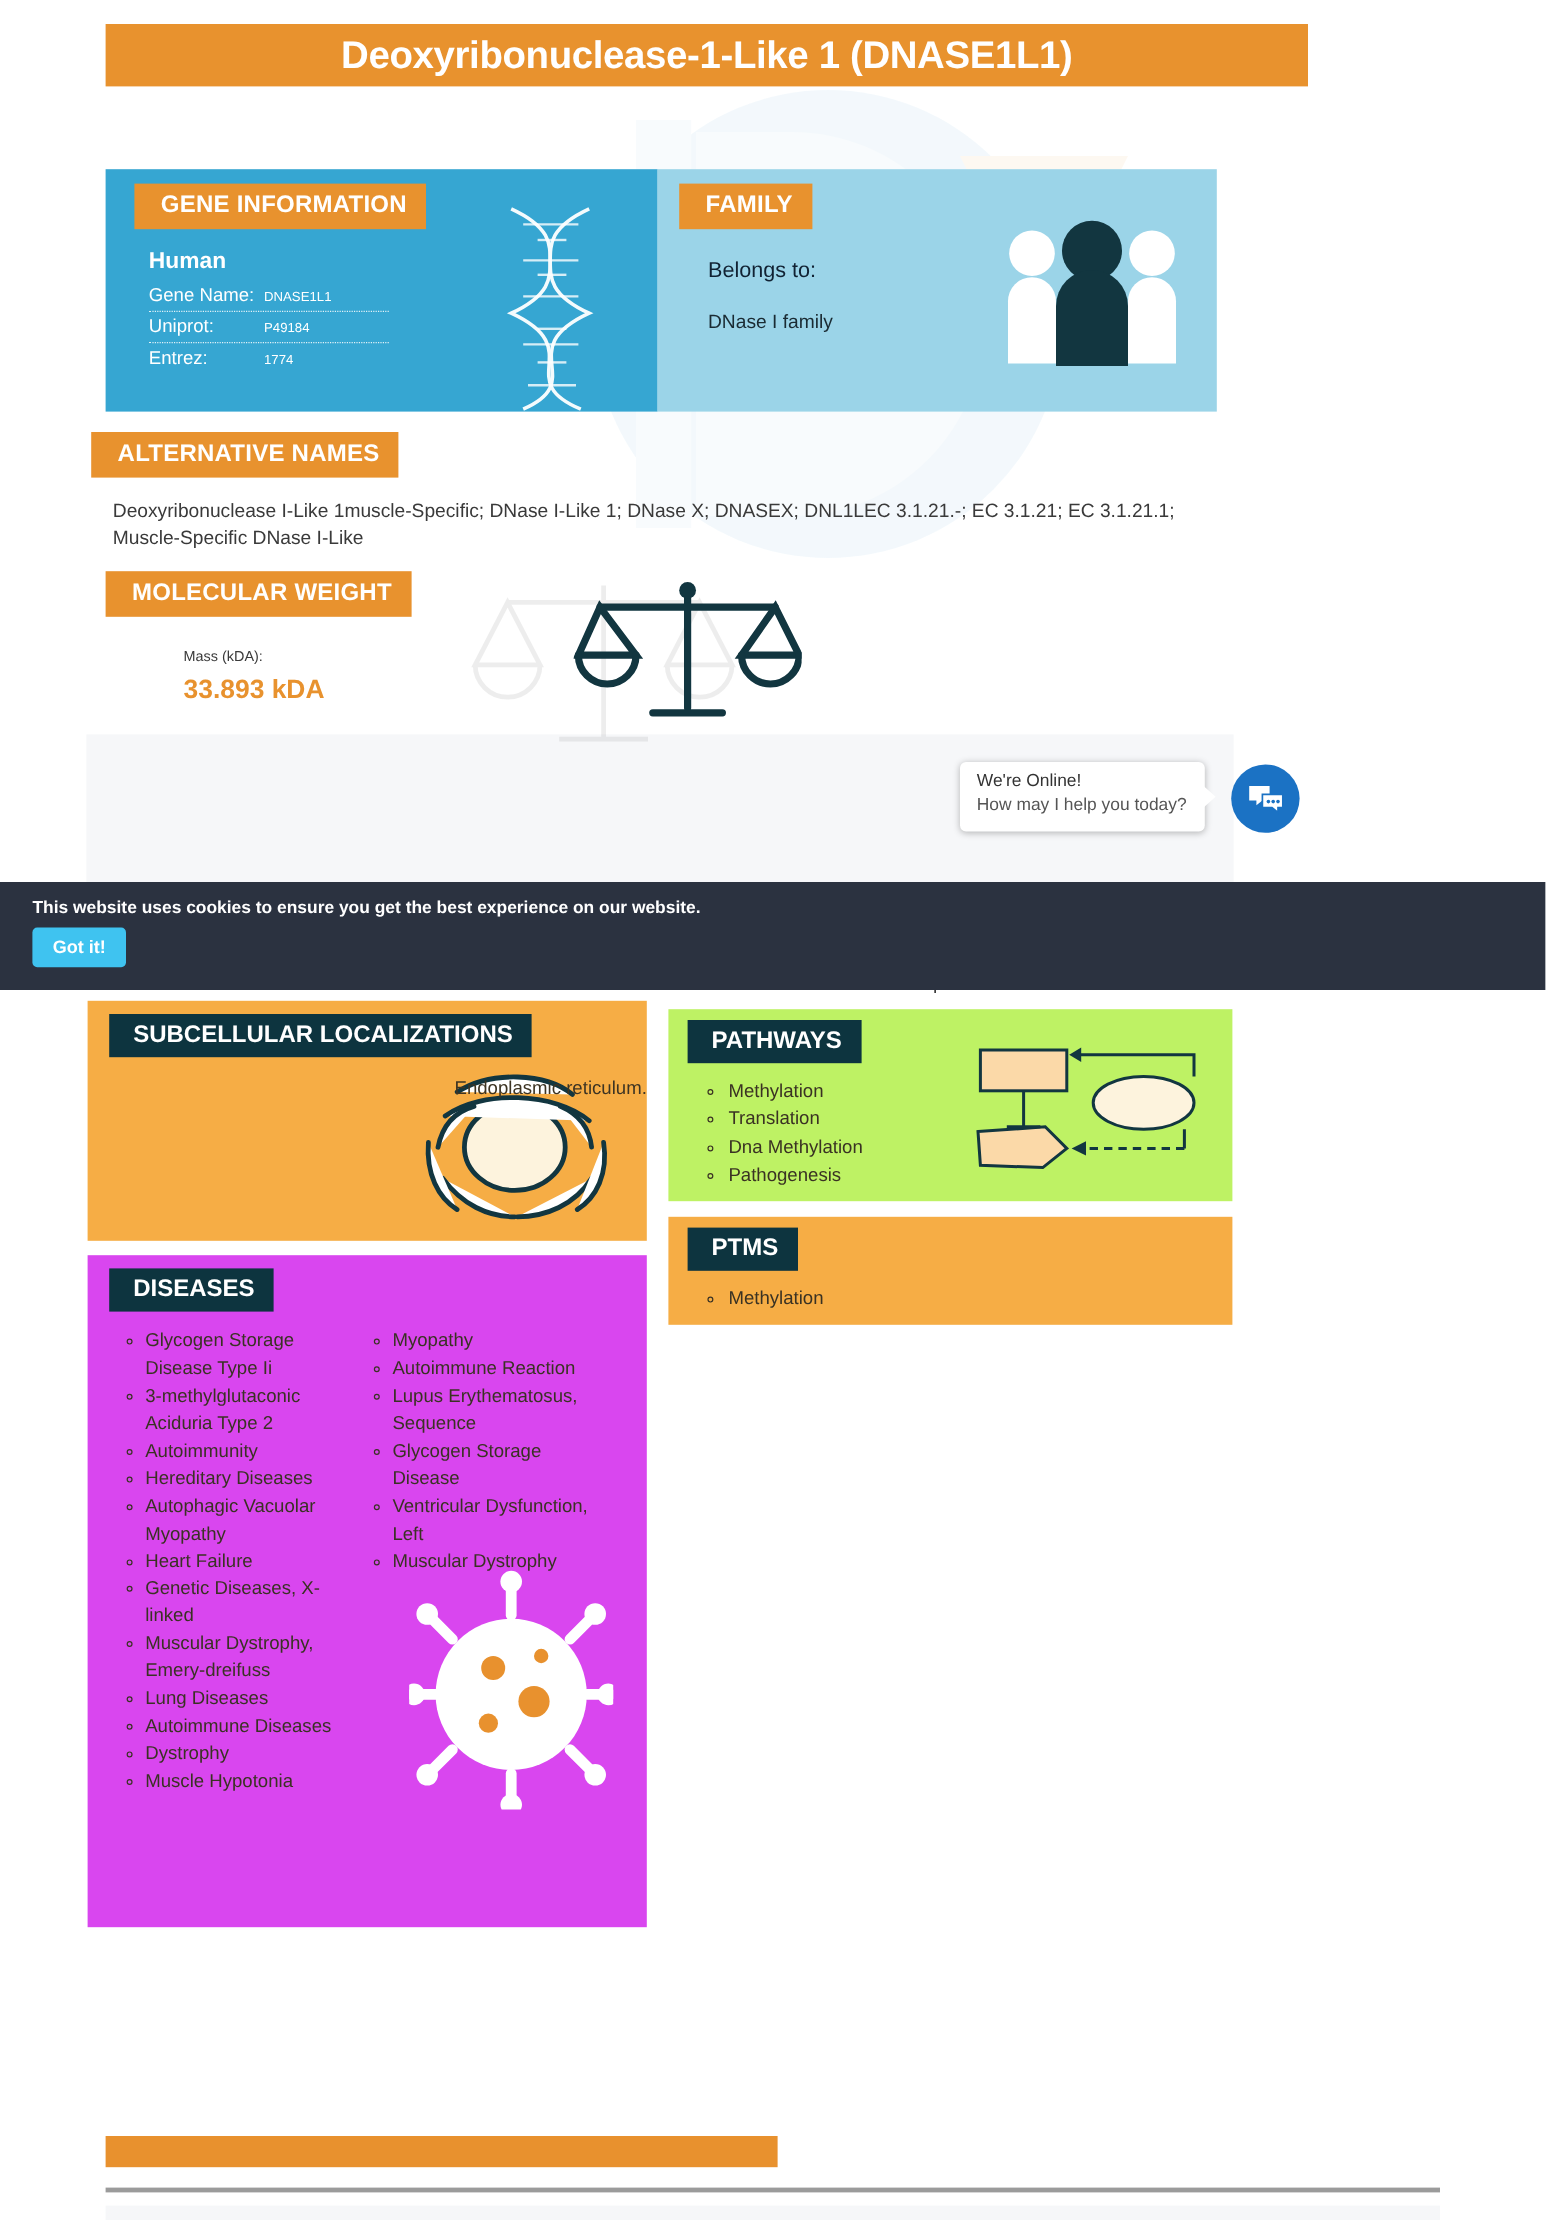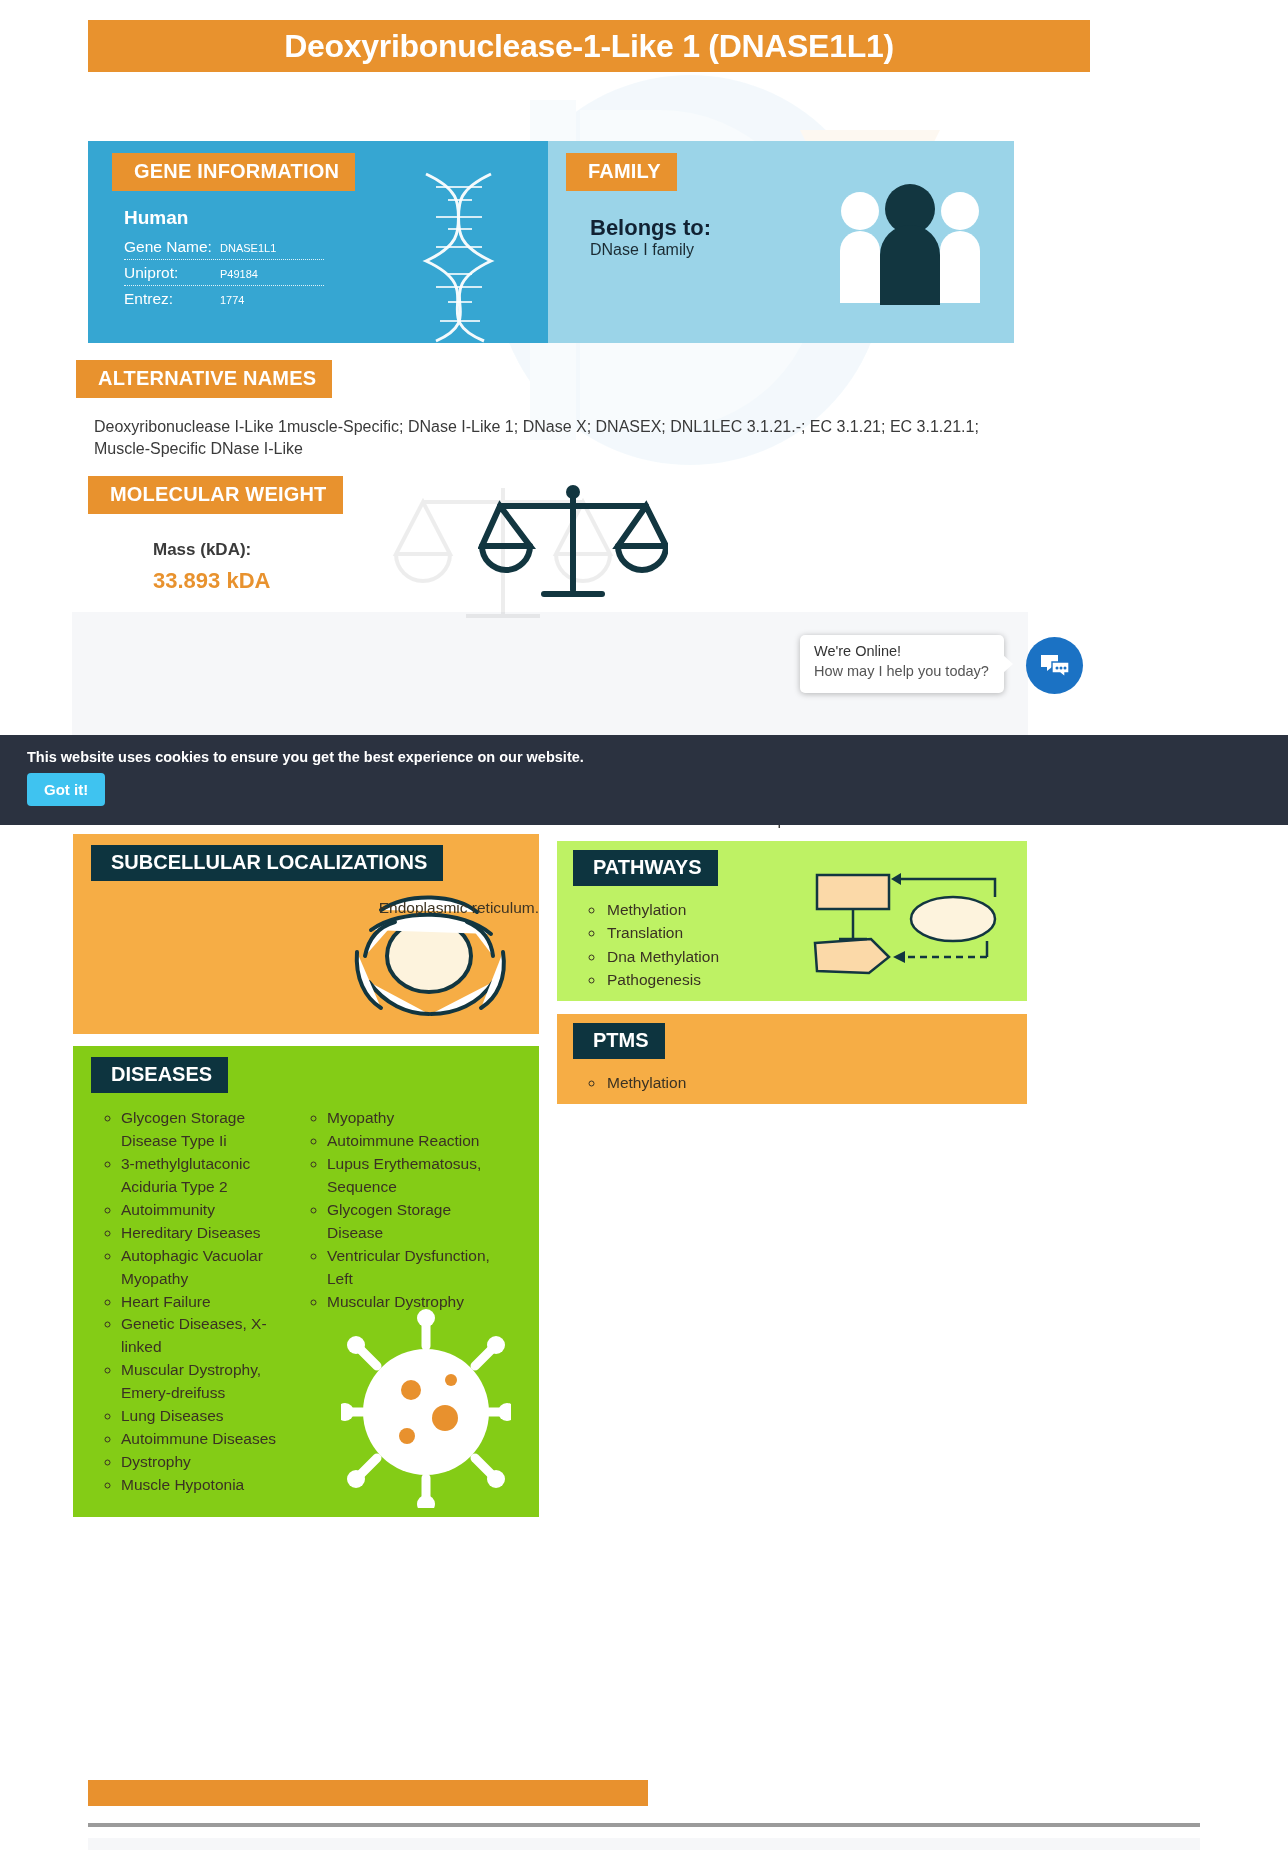--- a/index.html
+++ b/index.html
@@ -75,37 +75,37 @@
     color: #ffffff; font-size: 15.5px; width: 96px; flex: none;
   }
   .kv .v { color: #ffffff; font-size: 11px; font-weight: normal; }
   .kv-sep {
     width: 200px; border-bottom: 1px dotted rgba(255,255,255,.85);
     margin: 3px 0 4px 0;
   }
 
   .family-body { margin: 24px 0 0 42px; position: relative; z-index: 2; }
   .family-lead {
-    color: #123; font-size: 22px; font-weight: bold; 
+    color: #123; font-size: 18px; font-weight: normal; margin-bottom: 24px;
   }
   .family-val { color: #1a2b33; font-size: 16px; }
 
   .dna-art { position: absolute; right: 22px; top: 28px; z-index: 1; }
   .people-art { position: absolute; right: 30px; top: 40px; z-index: 1; }
 
   
   .alt-sec { position: absolute; left: 76px; top: 360px; width: 926px; z-index: 2; }
   .alt-text {
     margin: 18px 0 0 18px; width: 890px;
     color: #3a3a3a; font-size: 16px; line-height: 1.4;
   }
 
   
   .mw-sec { position: absolute; left: 88px; top: 476px; width: 926px; z-index: 2; }
-  .mw-label { margin: 26px 0 0 65px; color: #3a3a3a; font-size: 17px; font-weight: bold; }
+  .mw-label { margin: 26px 0 0 65px; color: #3a3a3a; font-size: 12px; }
   .mw-value {
     margin: 8px 0 0 65px; color: #e8922e; font-size: 22px; font-weight: bold;
   }
   .scale-art { position: absolute; left: 390px; top: 8px; }
   .scale-ghost { position: absolute; left: 300px; top: 0px; opacity: .09; }
 
   
   .info-panel {
     position: absolute; left: 72px; top: 612px;
     width: 956px; height: 205px;
@@ -190,22 +190,22 @@
   .ptms-card .tag-dark { margin: 9px 0 0 16px; }
 
   ul.bullets { margin: 12px 0 0 48px; list-style: circle; position: relative; z-index: 2; }
   ul.bullets li {
     color: #3a3223; font-size: 15.5px; line-height: 1.5; padding-left: 2px;
   }
   .flow-art { position: absolute; right: 28px; top: 28px; z-index: 1; }
 
   .dis-card {
     position: absolute; left: 73px; top: 1046px;
-    width: 466px; height: 471px;
-    background: #84cc16; overflow: hidden; z-index: 2;
+    width: 466px; height: 560px;
+    background: #d946ef; overflow: hidden; z-index: 2;
   }
   .dis-card .tag-dark { margin: 11px 0 0 18px; }
   .dis-cols { display: flex; margin-top: 14px; position: relative; z-index: 2; }
   .dis-cols ul {
     list-style: circle; margin-left: 48px; width: 170px;
   }
   .dis-cols ul:last-child { margin-left: 36px; width: 180px; }
   .dis-cols li { color: #3a3223; font-size: 15.5px; line-height: 1.48; }
   .virus-art { position: absolute; left: 268px; top: 262px; z-index: 1; }
 

